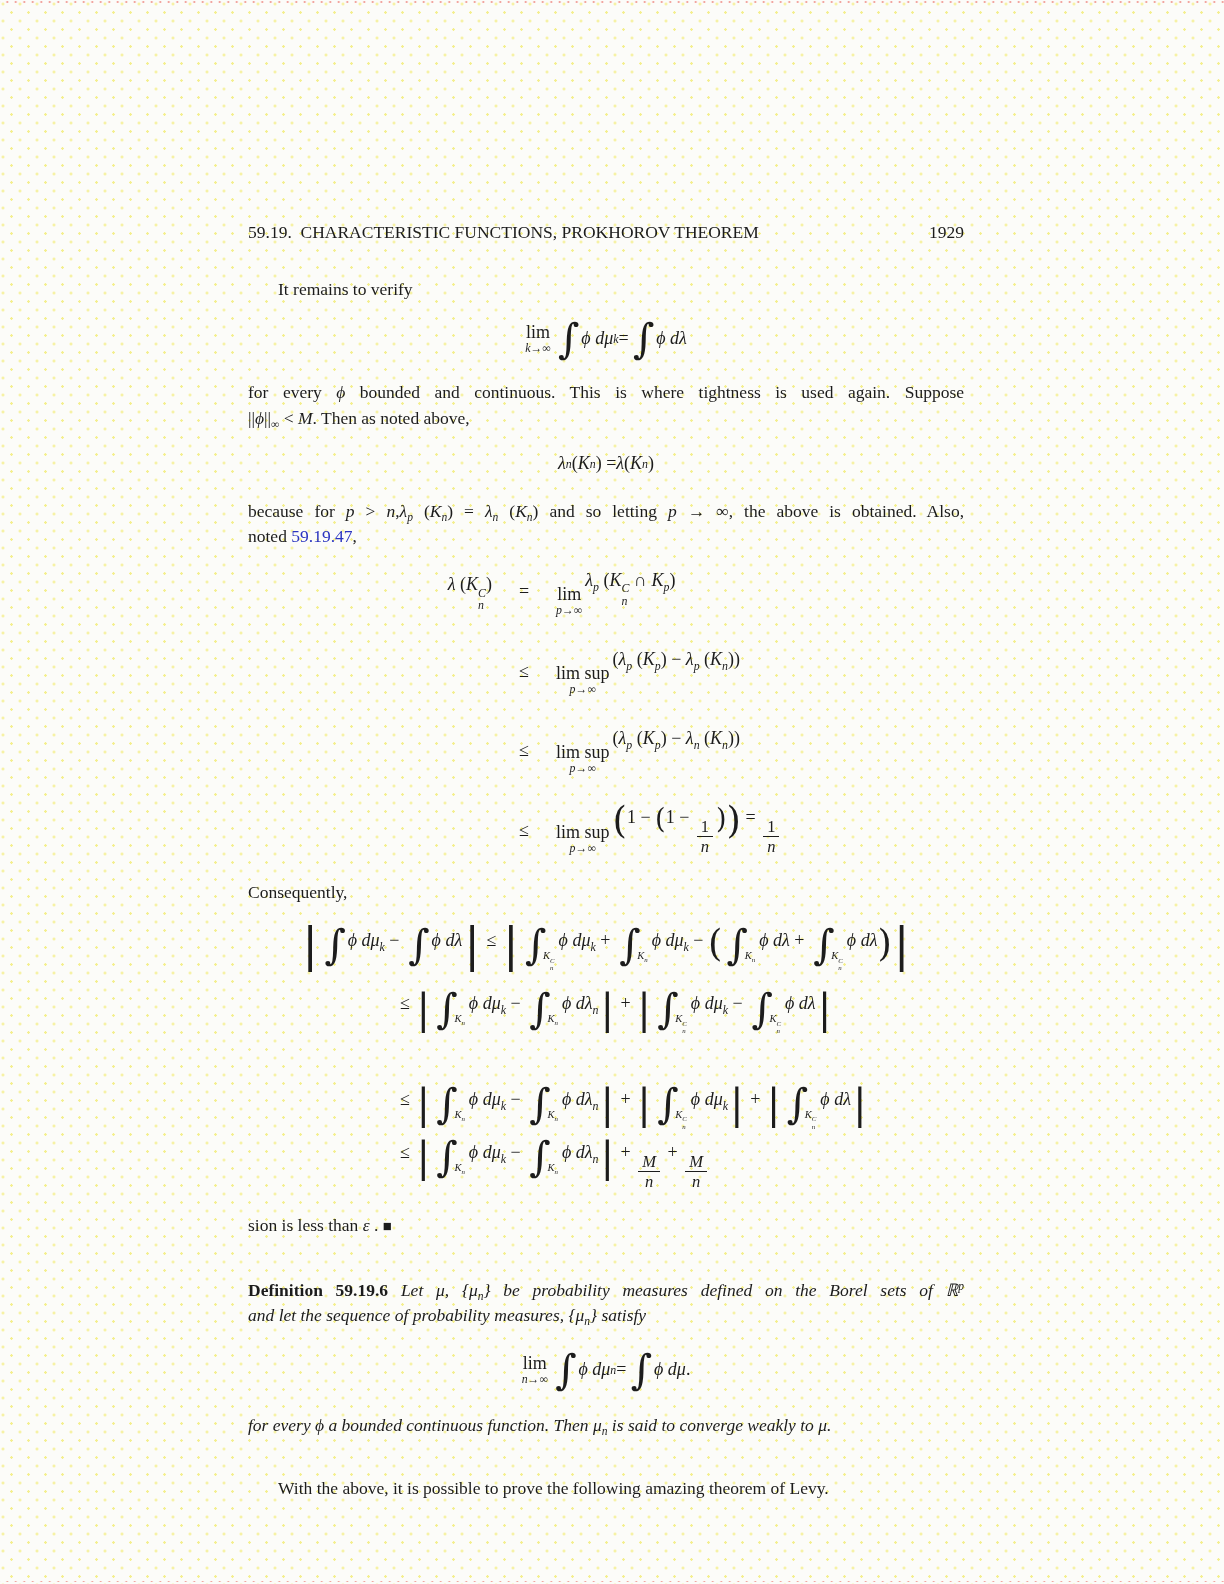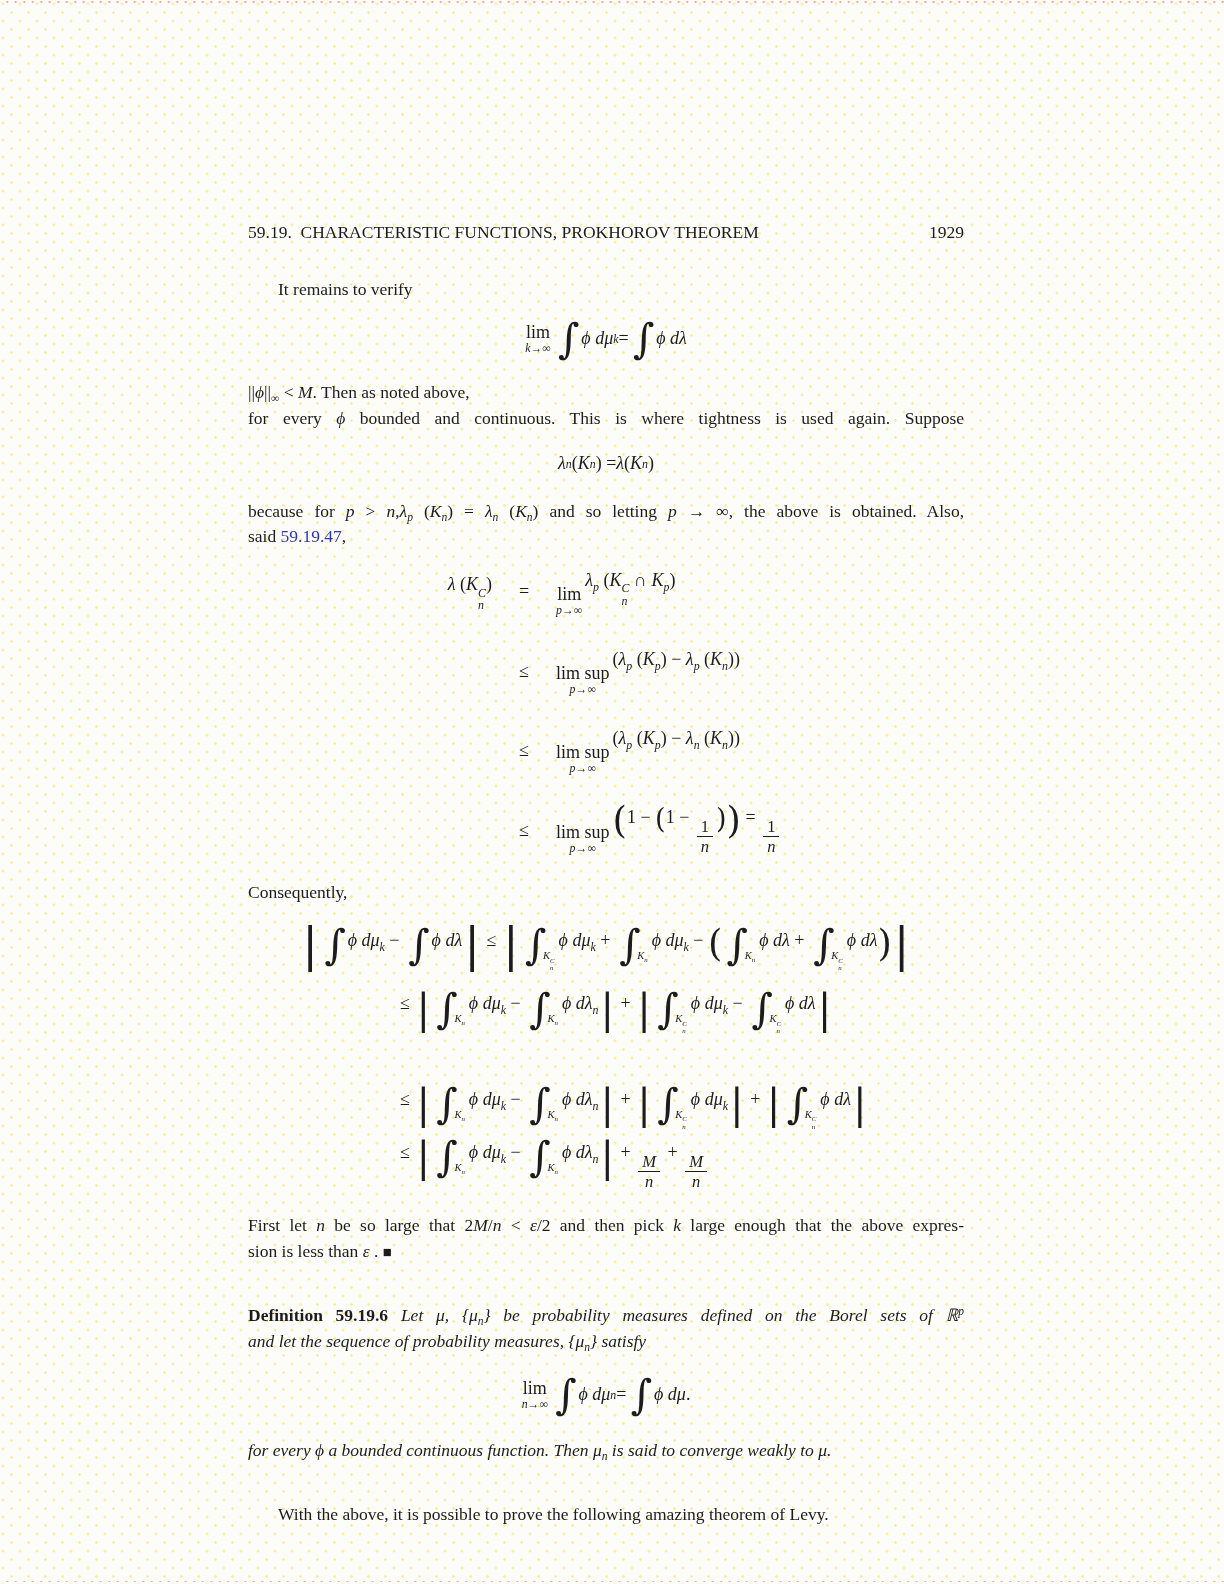--- a/index.html
+++ b/index.html
@@ -92,27 +92,27 @@
       <span>1929</span>
     </div>
 
     <p class="line indent">It remains to verify</p>
 
     <div class="eq eq-tall math" style="margin:6px 0 10px 0;"><span class="limop">
           <span class="t">lim</span>
           <span class="b"><i>k</i>→∞</span>
         </span><span class="int">∫</span><i>ϕ dμ</i><span class="sub"><i>k</i></span> = <span class="int">∫</span><i>ϕ dλ</i></div>
 
+    <p class="line jfull math">for every <i>ϕ</i> bounded and continuous. This is where tightness is used again. Suppose</p>
     <p class="line math">||<i>ϕ</i>||<span class="sub">∞</span> &lt; <i>M</i>. Then as noted above,</p>
-    <p class="line jfull math">for every <i>ϕ</i> bounded and continuous. This is where tightness is used again. Suppose</p>
 
     <div class="eq math" style="margin:20px 0 22px 0;"><i>λ</i><span class="sub"><i>n</i></span> (<i>K</i><span class="sub"><i>n</i></span>) = <i>λ</i> (<i>K</i><span class="sub"><i>n</i></span>)</div>
 
     <p class="line jfull math">because for <i>p</i> &gt; <i>n</i>,<i>λ</i><span class="sub"><i>p</i></span> (<i>K</i><span class="sub"><i>n</i></span>) = <i>λ</i><span class="sub"><i>n</i></span> (<i>K</i><span class="sub"><i>n</i></span>) and so letting <i>p</i> → ∞, the above is obtained. Also,</p>
-    <p class="line"><span>said </span><a class="ref">59.19.47</a><span>,</span></p>
+    <p class="line"><span>noted </span><a class="ref">59.19.47</a><span>,</span></p>
 
     <div class="alignblock math">
       <span class="albhs"><i>λ</i> (<i>K</i><span class="ss">
             <span><i>C</i></span>
             <span><i>n</i></span>
           </span>)</span>
       <span class="arel">=</span>
       <span class="arhs"><span class="limop">
             <span class="t">lim</span>
             <span class="b"><i>p</i>→∞</span>
@@ -173,21 +173,20 @@
             <span><i>n</i></span>
           </span></span><i>ϕ dλ</i><span class="vb">|</span></div>
     <div class="bigrow ind math" style="margin:0 0 22px 0;">≤ <span class="vb">|</span><span class="int">∫</span><span class="il"><i>K</i><span class="sub"><i>n</i></span></span><i>ϕ dμ</i><span class="sub"><i>k</i></span> − <span class="int">∫</span><span class="il"><i>K</i><span class="sub"><i>n</i></span></span><i>ϕ dλ</i><span class="sub"><i>n</i></span><span class="vb">|</span> + <span class="frac">
           <span class="fn"><i>M</i></span>
           <span class="fd"><i>n</i></span>
         </span> + <span class="frac">
           <span class="fn"><i>M</i></span>
           <span class="fd"><i>n</i></span>
         </span></div>
 
-    <p class="line jfull math">First let <i>n</i> be so large that 2<i>M</i>/<i>n</i> &lt; <i>ε</i>/2 and then pick <i>k</i> large enough that the above expres-</p>
     <p class="line math">sion is less than <i>ε</i> . <span class="qed">■</span></p>
 
     <p class="line jfull math sp-m"><b>Definition 59.19.6</b> <i>Let μ, {μ<span class="sub">n</span>} be probability measures defined on the Borel sets of ℝ<span class="sup">p</span></i></p>
     <p class="line math"><i>and let the sequence of probability measures, {μ<span class="sub">n</span>} satisfy</i></p>
 
     <div class="eq eq-tall math" style="margin:10px 0 12px 0;"><span class="limop">
           <span class="t">lim</span>
           <span class="b"><i>n</i>→∞</span>
         </span><span class="int">∫</span><i>ϕ dμ</i><span class="sub"><i>n</i></span> = <span class="int">∫</span><i>ϕ dμ</i>.</div>
 

